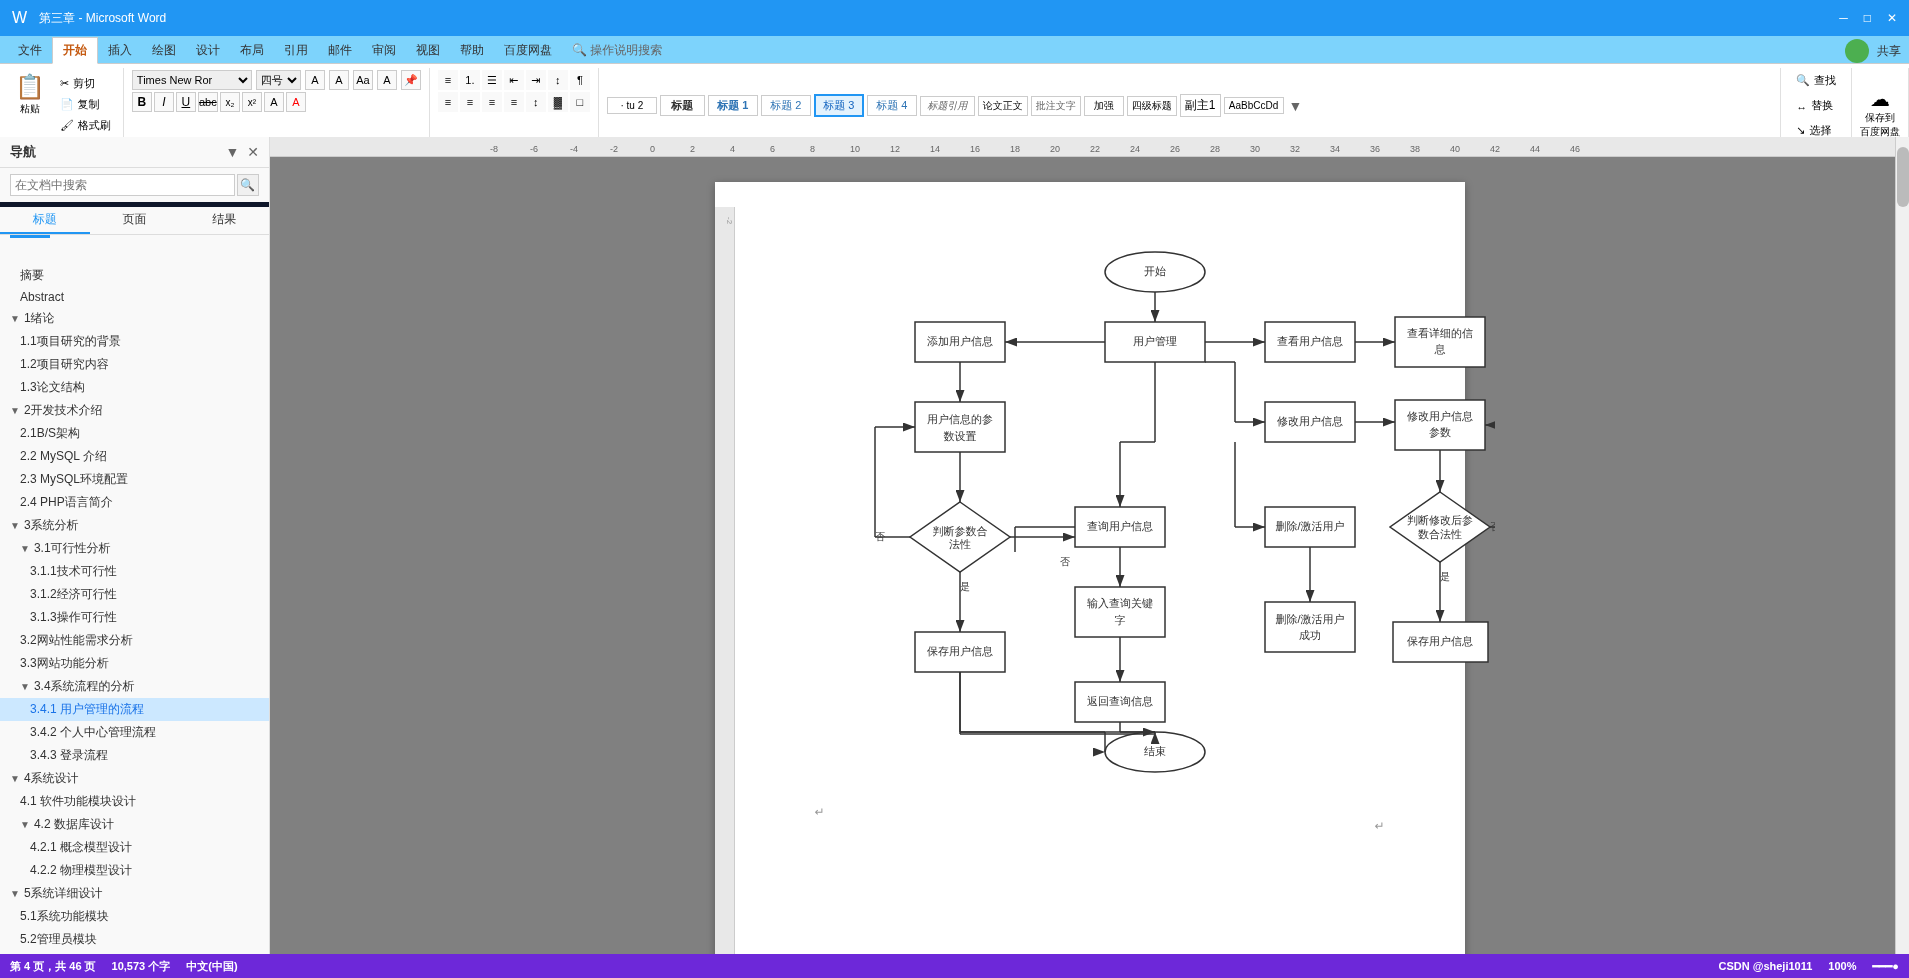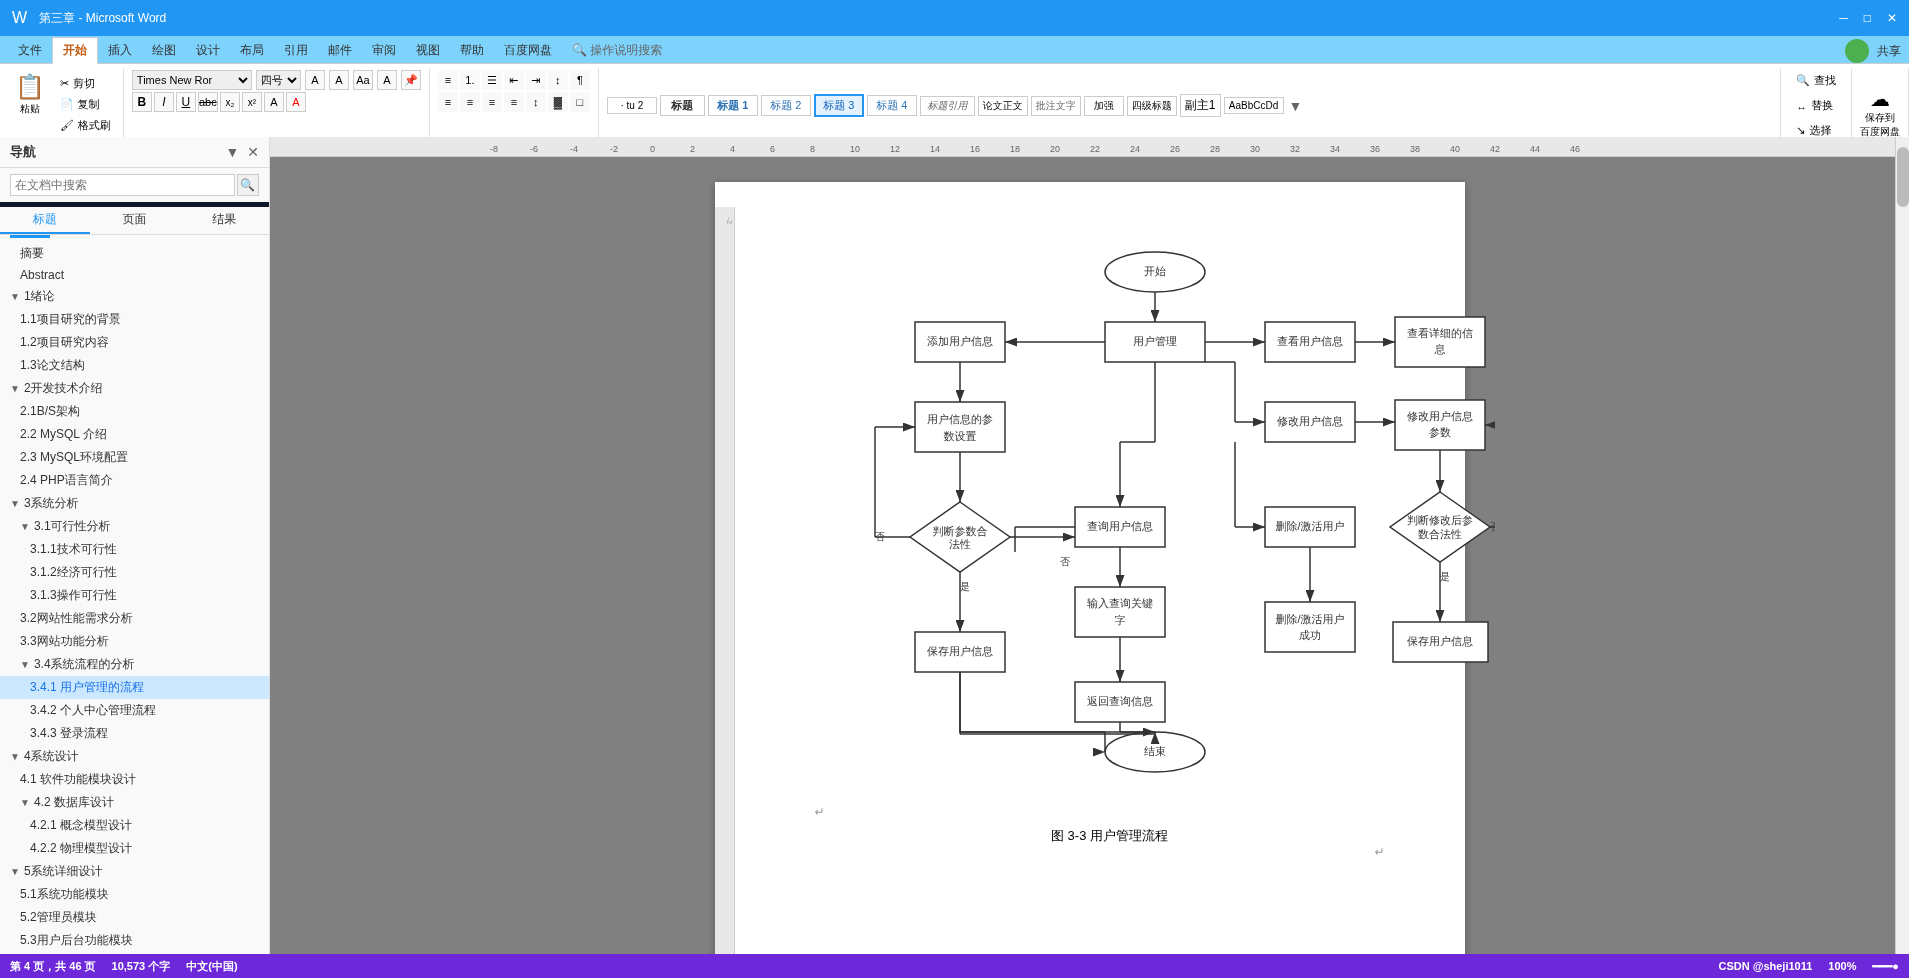--- a/index.html
+++ b/index.html
@@ -10,21 +10,21 @@
     .nav-header { display: flex; align-items: center; justify-content: space-between; padding: 6px 10px; border-bottom: 1px solid #ddd; }
     .nav-title { font-size: 13px; font-weight: bold; color: #333; }
     .nav-controls { display: flex; gap: 8px; }
     .nav-control-btn { cursor: pointer; color: #666; font-size: 14px; }
     .search-box { padding: 6px 10px; border-bottom: 5px solid #0f172a; display: flex; align-items: center; }
     .search-input { flex: 1; height: 22px; border: 1px solid #ccc; padding: 0 4px; font-size: 12px; }
     .search-btn { width: 22px; height: 22px; background: #f0f0f0; border: 1px solid #ccc; cursor: pointer; display: flex; align-items: center; justify-content: center; margin-left: 2px; }
     .nav-tabs { display: flex; border-bottom: 1px solid #ddd; }
     .nav-tab { flex: 1; text-align: center; padding: 4px; font-size: 12px; cursor: pointer; color: #333; }
     .nav-tab.active { color: #2196F3; border-bottom: 2px solid #2196F3; }
-    .nav-tree { flex: 1; overflow-y: auto; padding: 4px 0; }
+    .nav-tree { flex: 1; overflow-y: auto; padding: 4px 0; margin-top: 22px; }
     .nav-item { padding: 3px 10px; cursor: pointer; font-size: 12px; color: #333; display: flex; align-items: center; }
     .nav-item.active { background: #cce8ff; color: #1a73e8; }
     .nav-item.indent1 { padding-left: 20px; }
     .nav-item.indent2 { padding-left: 30px; }
     .nav-item .expand { margin-right: 4px; font-size: 10px; color: #666; }
 
     
     .main-area { position: absolute; top: 137px; left: 270px; right: 0; bottom: 24px; background: #808080; overflow-y: auto; overflow-x: hidden; display: flex; justify-content: center; }
     .document-page { background: white; width: 750px; min-height: 1000px; margin: 20px auto; padding: 60px 60px 40px 80px; box-shadow: 0 2px 8px rgba(0,0,0,0.3); position: relative; }
 
@@ -436,21 +436,20 @@
 
           <line x1="145" y1="430" x2="145" y2="492" stroke="#333" stroke-width="1.5" fill="none"></line>
           <line x1="145" y1="492" x2="340" y2="492" stroke="#333" stroke-width="1.5" fill="none"></line>
           <line x1="340" y1="492" x2="340" y2="490" class="fc-arrow" marker-end="url(#arrowhead)"></line>
 
         </svg>
       </div>
 
       <div style="margin-left:20px; font-size:12px; color:#999;">↵</div>
 
-      <div style="text-align:center; font-size:13px; margin-top:8px; margin-left:20px;">图 3-3  用户管理流程</div>
       <div style="text-align:right; font-size:12px; color:#999; margin-right:20px;">↵</div>
     </div>
   </div>
 </div>
 
 <div style="position:absolute; right:0; top:137px; width:14px; bottom:24px; background:#f0f0f0; border-left:1px solid #ccc;">
   <div style="width:12px; height:60px; background:#bbb; border-radius:6px; margin:2px auto; margin-top:10px;"></div>
 </div>
 
 <div style="position:absolute; bottom:0; left:0; right:0; height:24px; background:#6d28d9; display:flex; align-items:center; padding:8px 10px; color:white; font-size:11px; justify-content:space-between;font-weight:bold;">

